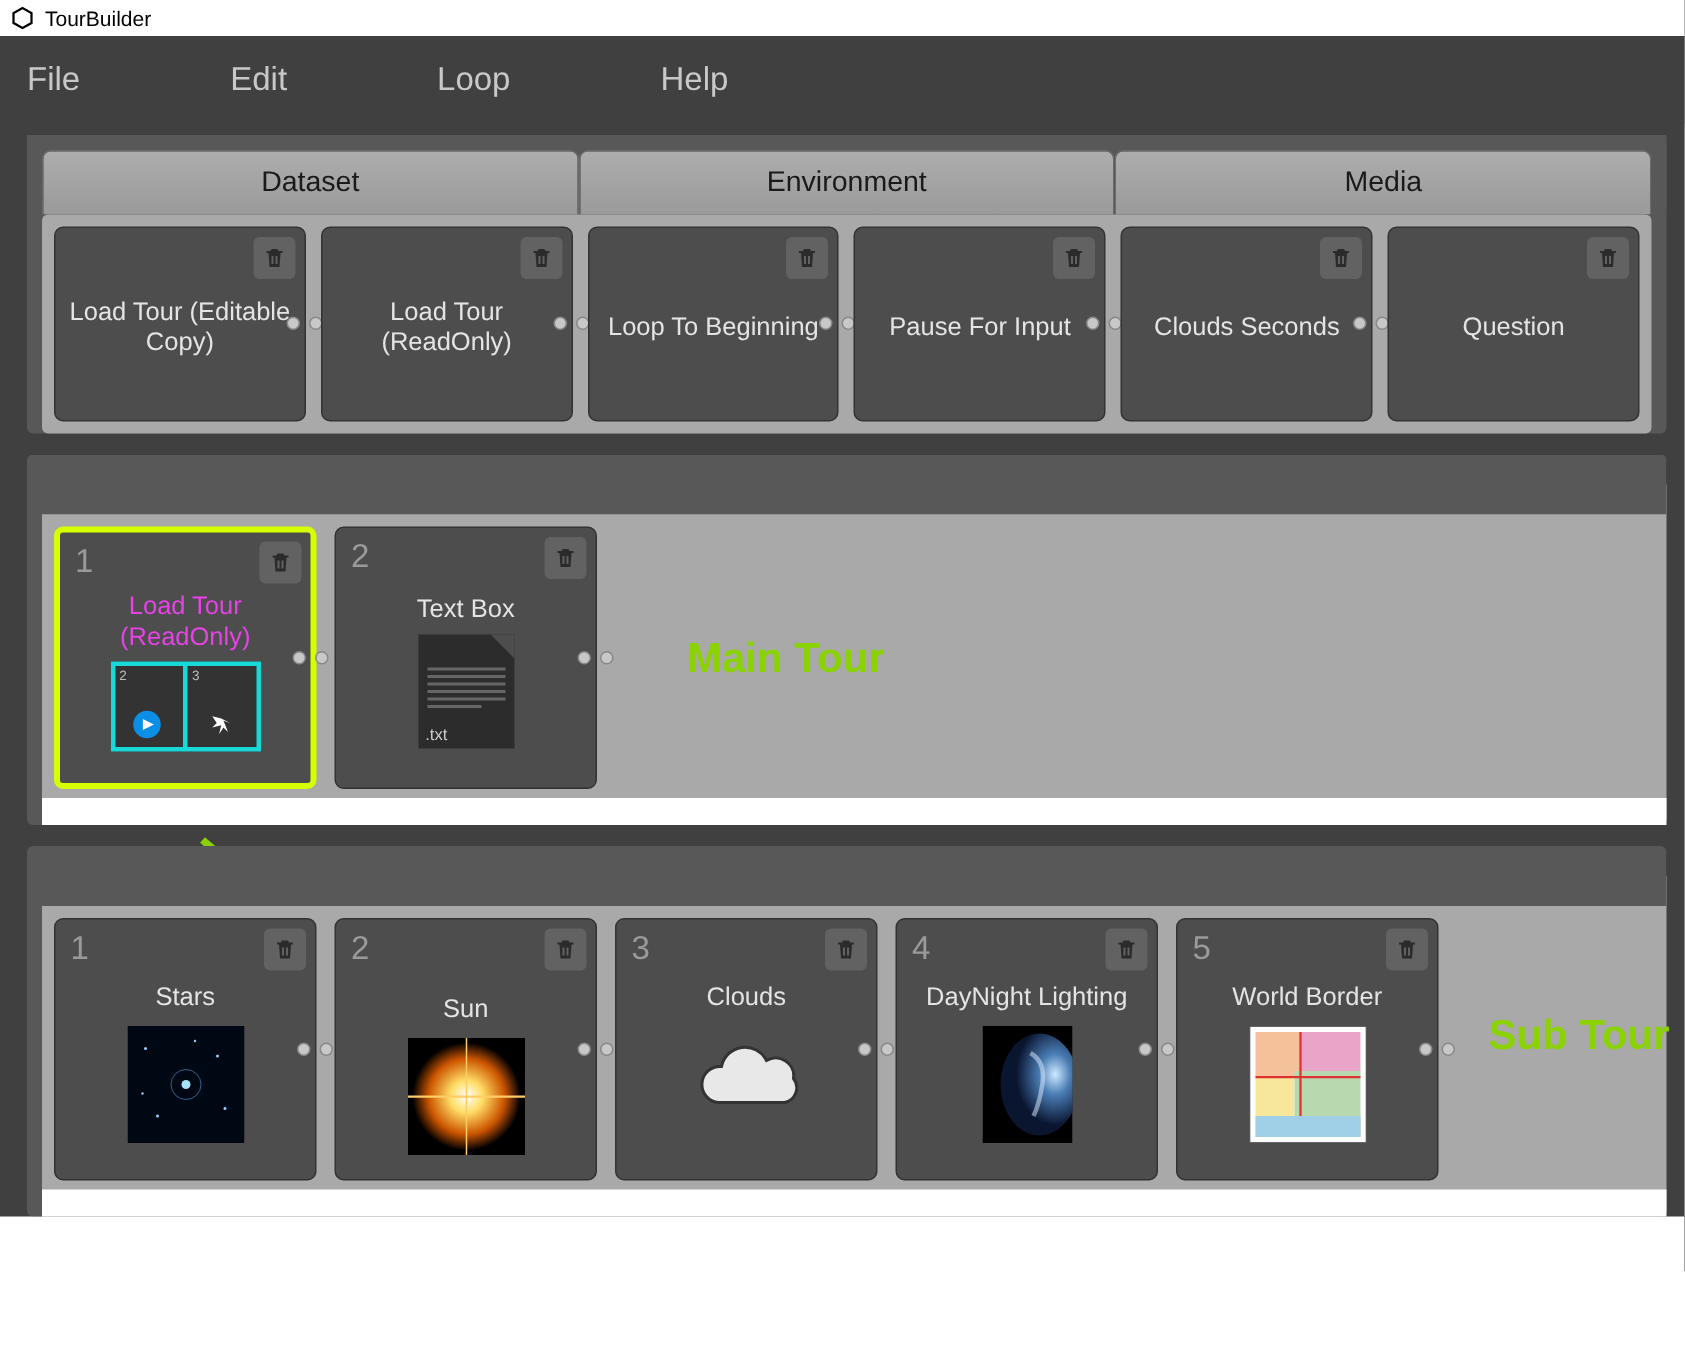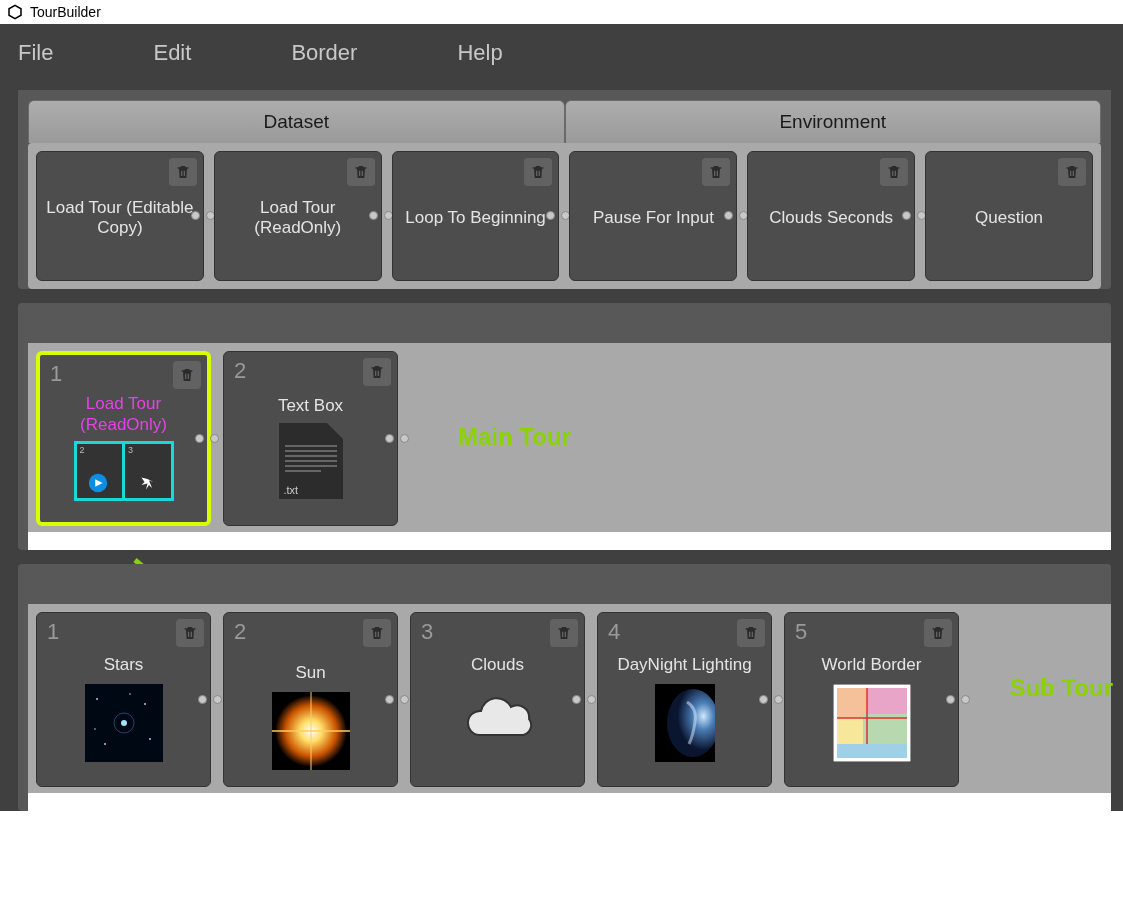--- a/index.html
+++ b/index.html
@@ -171,21 +171,21 @@
   height: 10px;
   display: flex;
   justify-content: space-between;
 }
 .connector span {
   width: 9px; height: 9px; border-radius: 50%; background: #c8c8c8; border:1px solid #888;
 }
 
 .annotation {
   color: #8ad300;
-  font-size: 24px;
+  font-size: 28px;
   font-weight: bold;
   position: absolute;
   text-align: center;
 }
 
 .arrow {
   position: absolute;
 }
 
 svg { display: block; }
@@ -240,28 +240,29 @@
       </svg>
   </span>
   <span>TourBuilder</span>
 </div>
 
 <div class="app-area">
 
   <div class="menubar">
     <div class="menu-item">File</div>
     <div class="menu-item">Edit</div>
-    <div class="menu-item">Border</div>
+    <div class="menu-item">Loop</div>
     <div class="menu-item">Help</div>
   </div>
 
   <div class="section">
     <div class="tabbar">
       <div class="tab">Dataset</div>
       <div class="tab">Environment</div>
+      <div class="tab">Media</div>
     </div>
     <div class="tiles-row">
 
       <div class="tile">
         <div class="trash">
           <svg width="16" height="16" viewBox="0 0 24 24">
               <path fill="#2b2b2b" d="M6 7h12l-1 14H7L6 7zm3-4h6l1 2h4v2H4V5h4l1-2zM9 10v8h2v-8H9zm4 0v8h2v-8h-2z"></path>
             </svg>
         </div>
         <div class="label">Load Tour (Editable Copy)</div>

